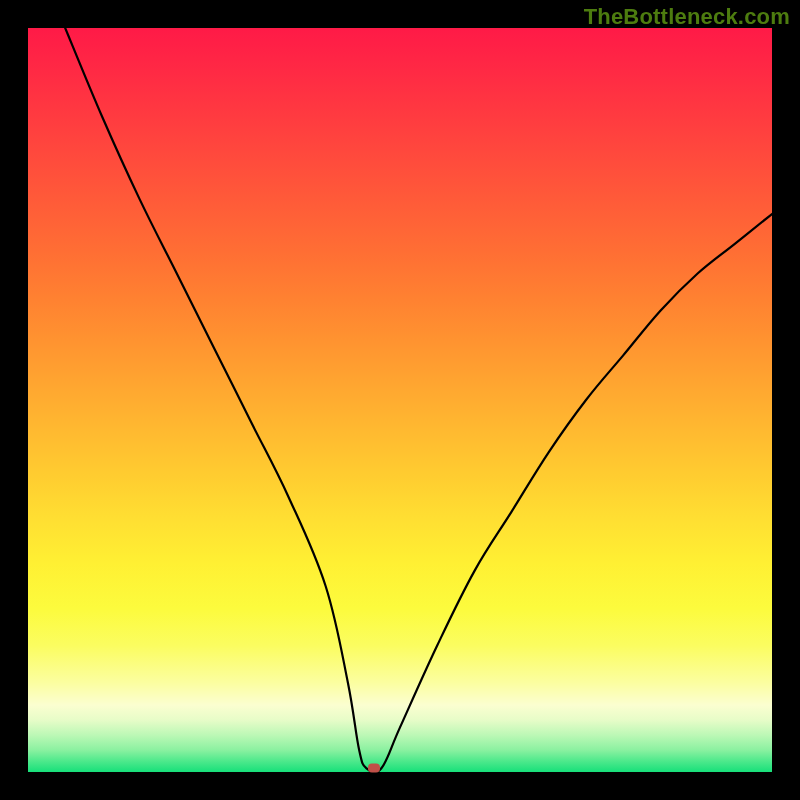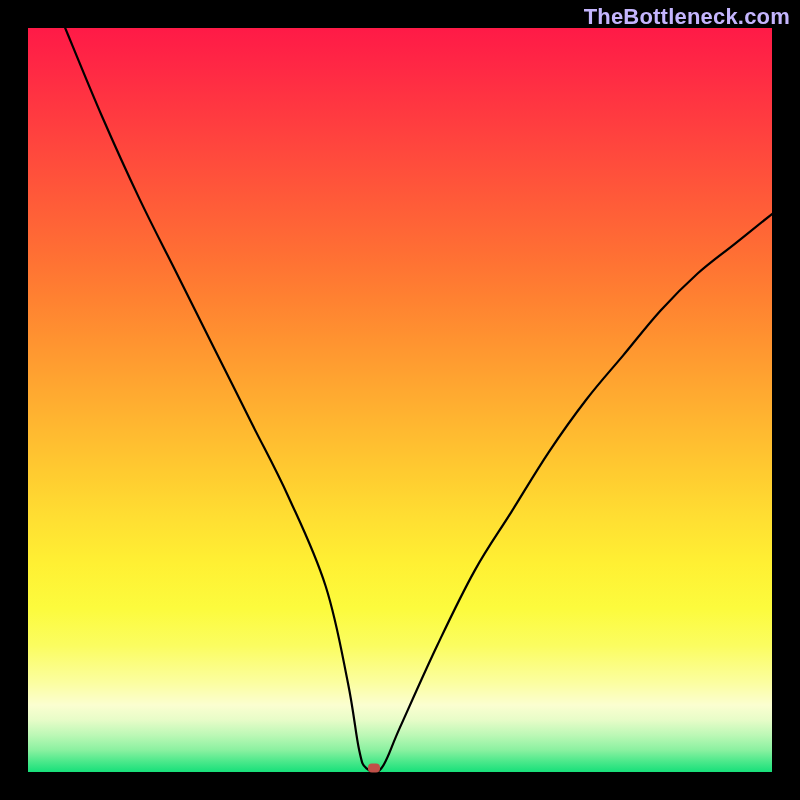--- a/index.html
+++ b/index.html
@@ -14,21 +14,21 @@
   .frame {
     position: relative;
     width: 800px;
     height: 800px;
     background: #000;
   }
   .watermark {
     position: absolute;
     top: 4px;
     right: 10px;
-    color: #c4b5fd;
+    color: #4d7c0f;
     font-size: 22px;
     font-weight: 600;
     letter-spacing: 0.2px;
     user-select: none;
   }
   .plot {
     position: absolute;
     left: 28px;
     top: 28px;
     width: 744px;

